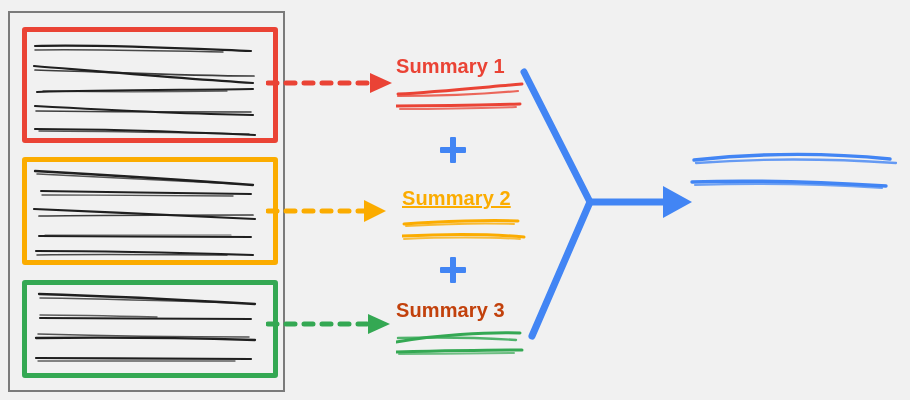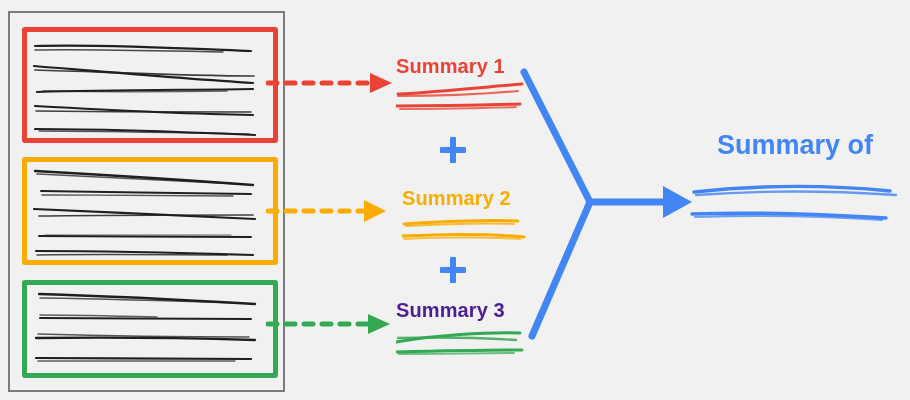--- a/index.html
+++ b/index.html
@@ -51,22 +51,22 @@
   
   .summary-group { position: absolute; }
   .summary-label {
     font-size: 20px;
     font-weight: 600;
     letter-spacing: 0.1px;
     white-space: nowrap;
     line-height: 1;
   }
   .summary-label.red    { color: #ea4335; }
-  .summary-label.yellow { color: #fbac00; }
-  .summary-label.green  { color: #4c1d95; }
+  .summary-label.yellow { color: #fbac00; text-decoration: underline; }
+  .summary-label.green  { color: #c2410c; }
 
   .summary-lines { display: block; margin-top: 4px; }
 
   
   .plus-sign {
     position: absolute;
     width: 26px; height: 26px;
   }
   .plus-sign::before, .plus-sign::after {
     content: "";
@@ -207,21 +207,20 @@
     <g stroke="#4285f4" fill="none" stroke-width="7" stroke-linecap="round" stroke-linejoin="round">
       <path d="M19,17 L85,147"></path>
       <path d="M27,281 L85,147"></path>
       <path d="M85,147 L163,147"></path>
     </g>
     <polygon points="158,131 187,147 158,163" fill="#4285f4"></polygon>
   </svg>
 
   <div class="abs" id="final-output">
     <div id="final-title">
-      <div>Summary of</div>
     </div>
     <svg width="210" height="56" viewBox="0 0 210 56" style="display:block;margin-top:8px;">
       <g stroke="#4285f4" fill="none" stroke-linecap="round">
         <path d="M4,22 C60,16 130,14 200,21" stroke-width="3.4"></path>
         <path d="M6,25 C60,21 130,20 206,25" stroke-width="2.3" opacity="0.8"></path>
         <path d="M2,44 C60,42 130,44 196,48" stroke-width="3.4"></path>
         <path d="M5,47 C60,45 130,46 192,50" stroke-width="2.2" opacity="0.75"></path>
       </g>
     </svg>
   </div>

